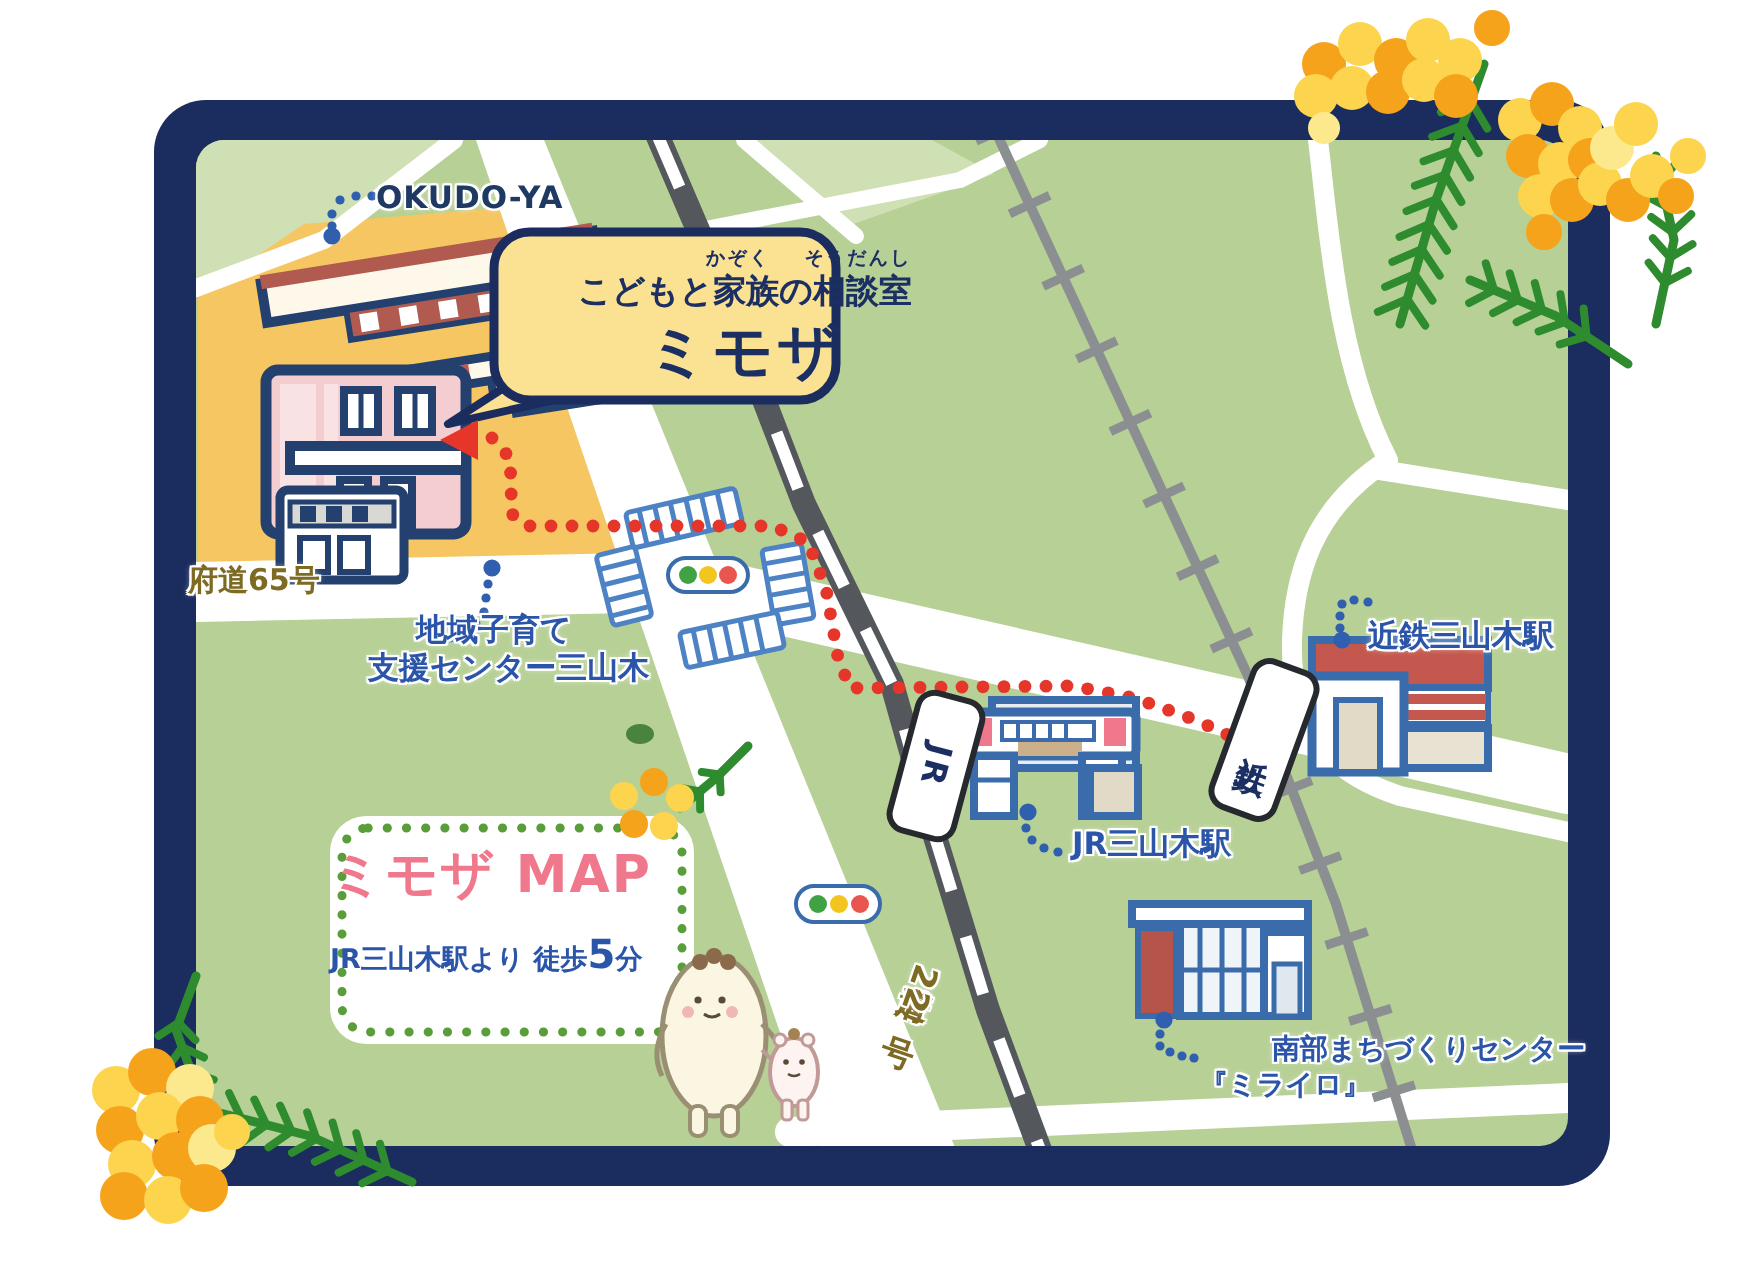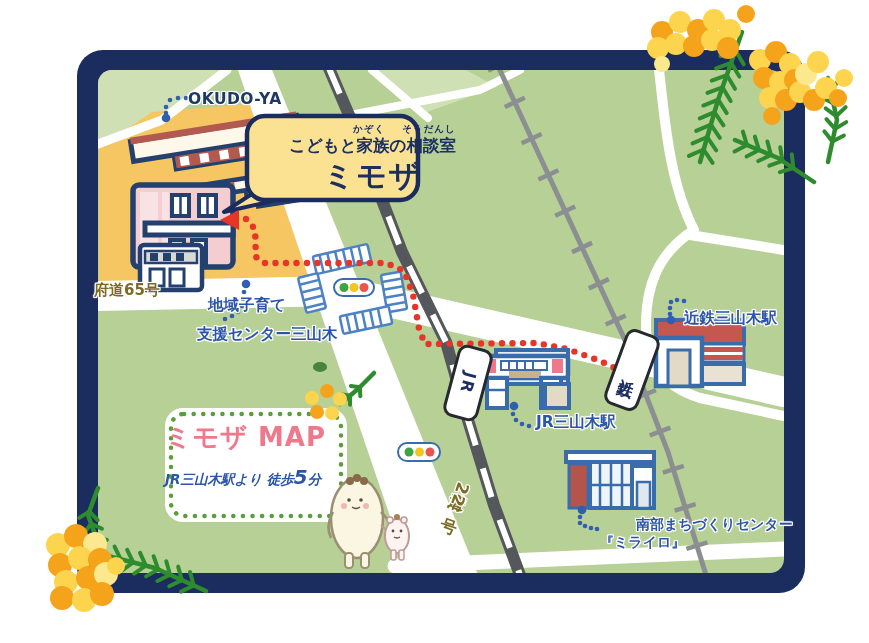--- a/index.html
+++ b/index.html
@@ -22,21 +22,21 @@
          display:flex;align-items:center;justify-content:center;writing-mode:vertical-rl;
          color:#1c2f63;font-weight:bold;font-size:16px;letter-spacing:2px;}
   #jr-badge{left:450px;top:346px;width:30px;height:68px;transform:rotate(15deg);}
   #kintetsu-badge{left:614px;top:330px;width:30px;height:74px;transform:rotate(20deg);}
   #fudo22{left:436px;top:478px;height:104px;writing-mode:vertical-rl;transform:rotate(19deg);
           font-size:16.5px;letter-spacing:1px;}
   .mapbox-text{position:absolute;left:165px;top:408px;width:182px;height:114px;text-align:left;}
   .mapbox-title{position:absolute;top:12px;width:100%;font-size:26px;font-weight:bold;color:#f0788c;letter-spacing:1px;}
   .mapbox-line{position:absolute;width:100%;font-size:13.5px;font-weight:bold;color:#2b55a8;}
   .mapbox-line .big{font-size:20px;}
-  .l1{top:57px;font-style:italic;} .l2{top:84px;}
+  .l1{top:57px;} .l2{top:84px;}
 </style>
 </head>
 <body>
 
 <div id="stage">
 
 <svg id="map-svg" width="869" height="643" viewBox="0 0 869 643">
   <defs>
     <clipPath id="mapclip">
           <rect x="98" y="70" width="686" height="503" rx="14"></rect>
@@ -490,22 +490,22 @@
   <div class="furigana">
     <span class="f1">かぞく</span>
     <span class="f2">そうだんしつ</span>
   </div>
   <div class="callout-sub">こどもと家族の相談室</div>
   <div class="callout-title">ミモザ</div>
 </div>
 
 <div class="lbl lbl-olive" style="left:94px;top:281px;">府道65号</div>
 
-<div class="lbl lbl-blue" style="left:208px;top:295px;text-align:center;">地域子育て</div>
-<div class="lbl lbl-blue" style="left:197px;top:324px;">支援センター三山木</div>
+<div class="lbl lbl-blue" style="left:208px;top:305px;text-align:center;">地域子育て</div>
+<div class="lbl lbl-blue" style="left:184px;top:324px;">支援センター三山木</div>
 
 <div class="badge" id="jr-badge">JR</div>
 <div class="badge" id="kintetsu-badge">近鉄</div>
 
 <div class="lbl lbl-blue" style="left:536px;top:412px;">JR三山木駅</div>
 <div class="lbl lbl-blue" style="left:684px;top:308px;">近鉄三山木駅</div>
 
 <div class="lbl lbl-blue" style="left:600px;top:516px;font-size:14px;padding-left:36px;">南部まちづくりセンター</div>
 <div class="lbl lbl-blue" style="left:600px;top:534px;font-size:14px;">『ミライロ』</div>
 

